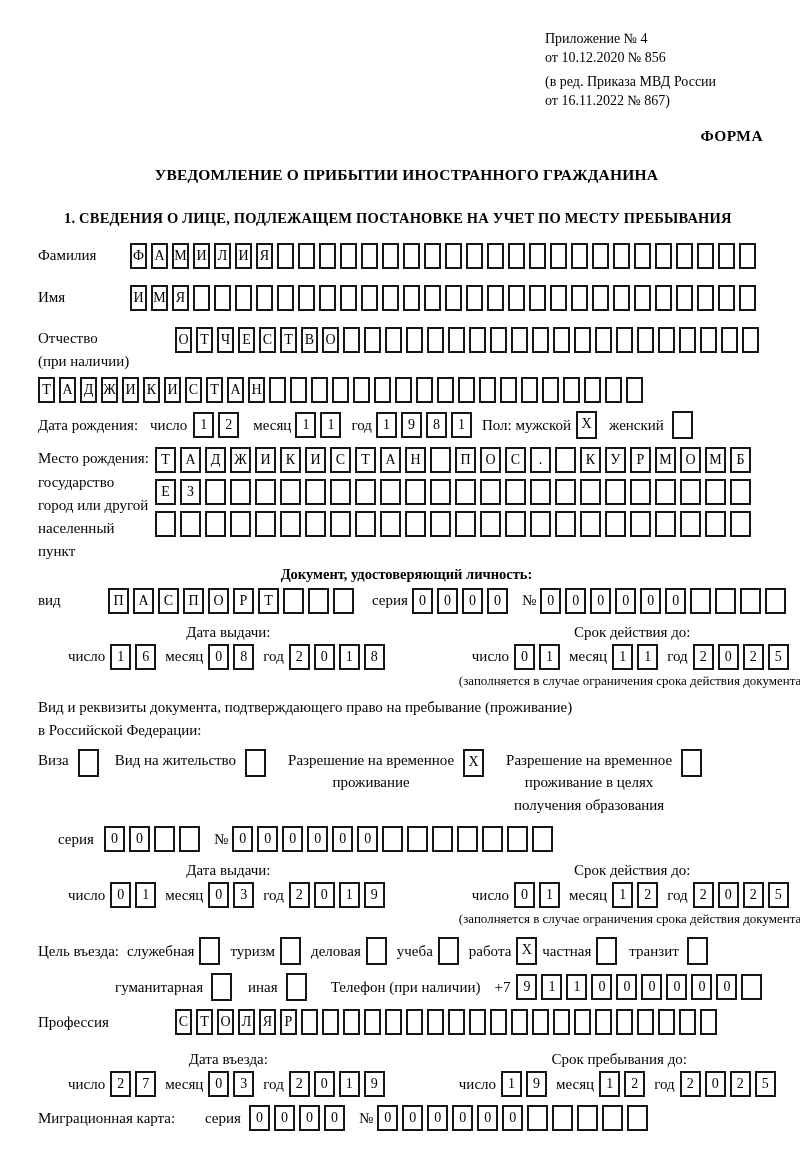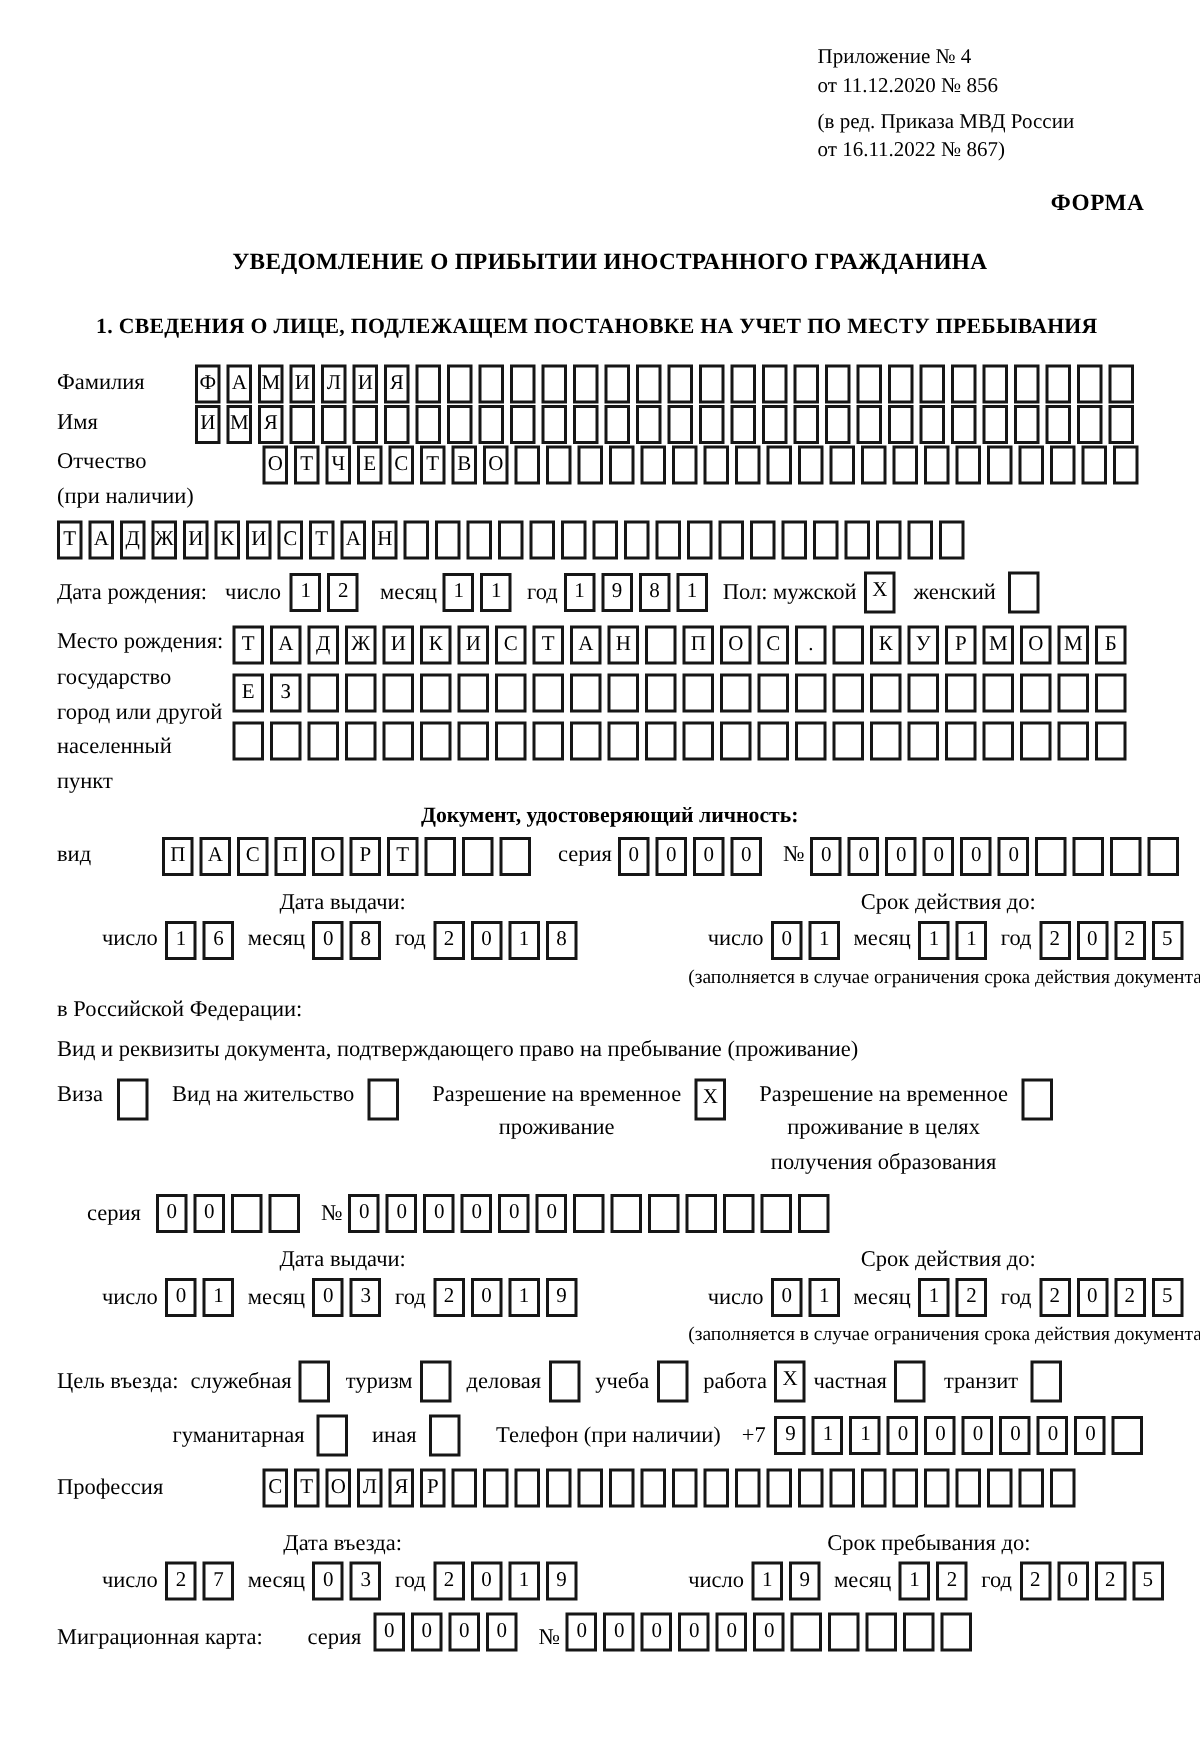--- a/index.html
+++ b/index.html
@@ -11,21 +11,21 @@
   .annex .ed{margin-top:5px;}
   .forma{text-align:right;margin-top:16px;margin-right:12px;font-weight:bold;font-size:15.5px;letter-spacing:.4px;}
 
   
   .title{text-align:center;font-weight:bold;font-size:15.5px;line-height:1.5;margin-top:18px;letter-spacing:.2px;}
   .underline{display:inline-block;width:60px;height:2px;background:#3c3c3c;vertical-align:baseline;margin-left:10px;}
 
   .sect{font-weight:bold;font-size:14.5px;margin-top:24px;margin-left:26px;letter-spacing:.2px;}
 
   
-  .row{display:flex;align-items:center;margin-top:1px;font-size:15px;}
+  .row{display:flex;align-items:center;margin-top:16px;font-size:15px;}
   .row.top{align-items:flex-start;}
   .lbl{flex:none;}
   .w92{flex:0 0 92px;}
   .w117{flex:0 0 117px;}
   .w137{flex:0 0 137px;}
   .w70{flex:0 0 70px;}
   .w167{flex:0 0 167px;}
   .lines div{line-height:1.55;}
 
   
@@ -52,21 +52,21 @@
   .inlbl{margin:0 4px 0 10px;}
   .firstlbl{margin-right:4px;}
 </style>
 </head>
 <body>
 
 <div class="page">
 
   <div class="annex">
     <div>Приложение № 4</div>
-    <div>от 11.12.2020 № 856</div>
+    <div>от 10.12.2020 № 856</div>
     <div class="ed">
       <div>(в ред. Приказа МВД России</div>
       <div>от 16.11.2022 № 867)</div>
     </div>
   </div>
 
   <div class="forma">ФОРМА</div>
 
   <div class="title">
     <div>УВЕДОМЛЕНИЕ О ПРИБЫТИИ ИНОСТРАННОГО ГРАЖДАНИНА</div>
@@ -414,22 +414,22 @@
             <span class="cell">2</span>
             <span class="cell">0</span>
             <span class="cell">2</span>
             <span class="cell">5</span>
           </span>
       </div>
       <div class="dg-note">(заполняется в случае ограничения срока действия документа)</div>
     </div>
   </div>
 
+  <div class="plain">Вид и реквизиты документа, подтверждающего право на пребывание (проживание)</div>
   <div class="plain" style="margin-top:6px;">в Российской Федерации:</div>
-  <div class="plain">Вид и реквизиты документа, подтверждающего право на пребывание (проживание)</div>
 
   <div class="docopts">
     <div class="opt">
       <span class="opt-label">Виза</span>
       <span class="cells cb">
           <span class="cell"></span>
         </span>
     </div>
     <div class="opt gap16">
       <span class="opt-label">Вид на жительство</span>
@@ -661,21 +661,21 @@
         <span class="cells wide">
             <span class="cell">2</span>
             <span class="cell">0</span>
             <span class="cell">2</span>
             <span class="cell">5</span>
           </span>
       </div>
     </div>
   </div>
 
-  <div class="row" style="margin-top:8px;align-items:flex-end;">
+  <div class="row" style="margin-top:8px;">
     <span class="lbl w167">Миграционная карта:</span>
     <span class="lbl" style="margin-right:8px;">серия</span>
     <span class="cells wide">
         <span class="cell">0</span>
         <span class="cell">0</span>
         <span class="cell">0</span>
         <span class="cell">0</span>
       </span>
     <span class="lbl inlbl">№</span>
     <span class="cells wide">

